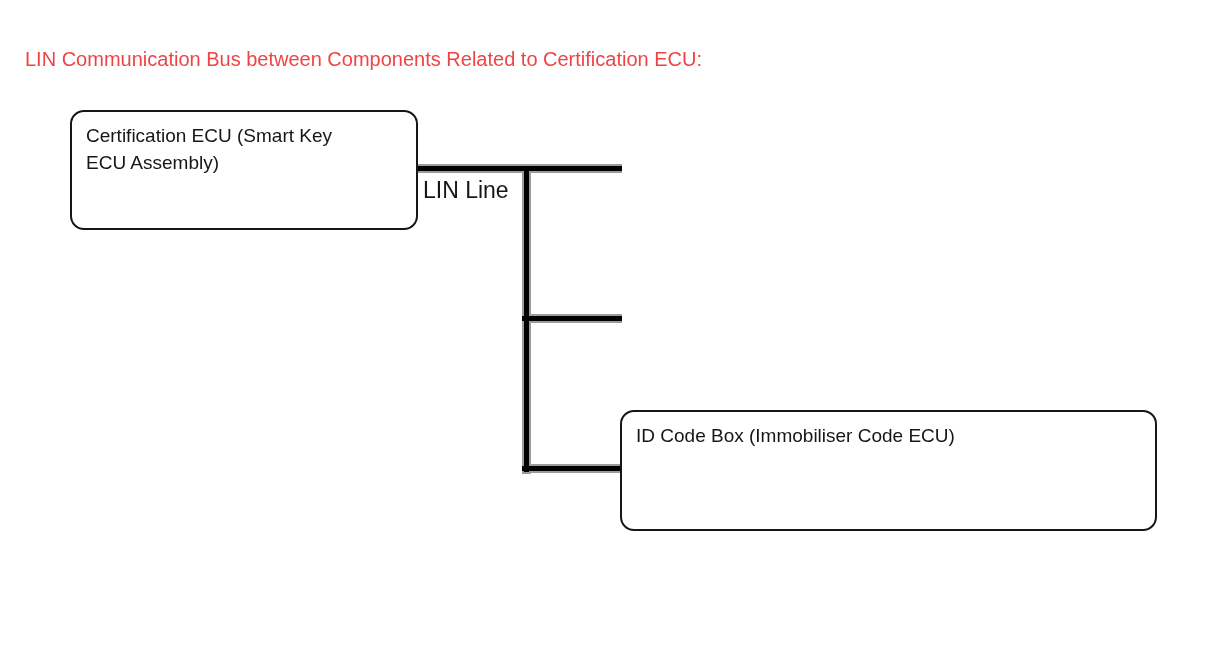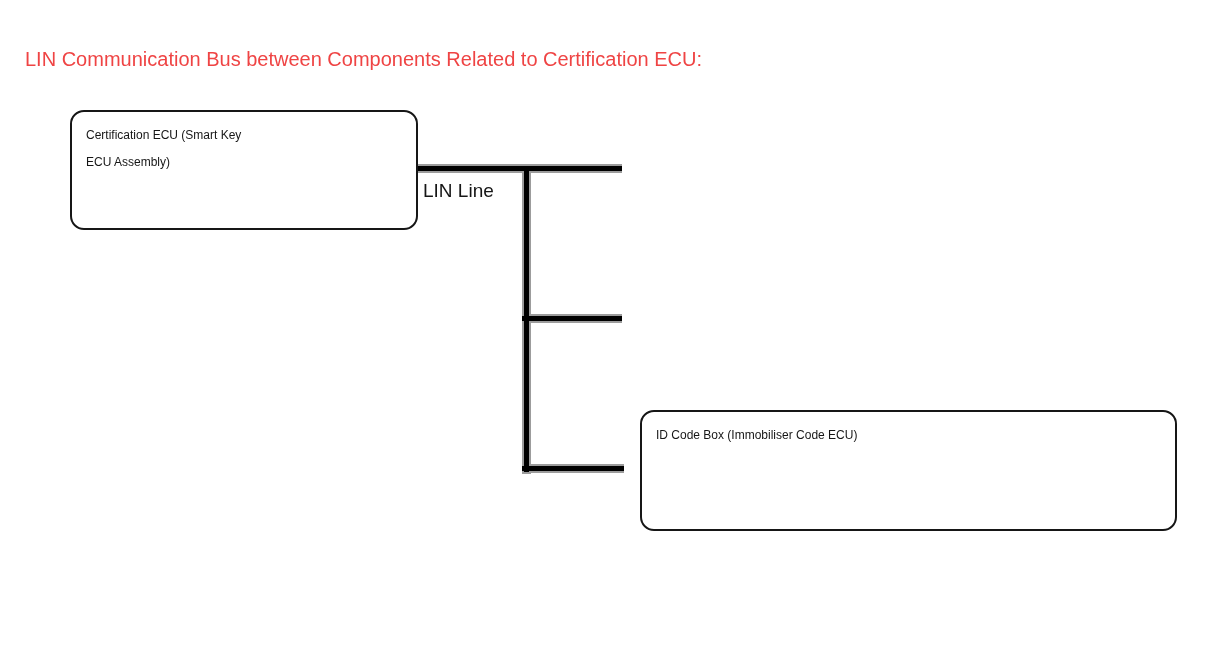--- a/index.html
+++ b/index.html
@@ -27,32 +27,32 @@
     margin-top: 28px;
   }
   
   .node {
     position: absolute;
     box-sizing: border-box;
     background: #ffffff;
     border: 2.5px solid #161616;
     border-radius: 14px;
     padding: 10px 14px;
-    font-size: 12px;
+    font-size: 19px;
     line-height: 27px;
     color: #161616;
     z-index: 3;
   }
   .node .label {
     white-space: pre-line;
   }
   #node-certification-ecu { left: 70px;  top: 110px; width: 348px; height: 120px; }
   #node-main-body-ecu     { left: 620px; top: 108px; width: 537px; height: 123px; }
   #node-steering-lock     { left: 620px; top: 262px; width: 536px; height: 118px; }
-  #node-id-code-box       { left: 620px; top: 410px; width: 537px; height: 121px; margin-left: 20px; }
+  #node-id-code-box       { left: 620px; top: 410px; width: 537px; height: 121px; }
 
   
   .line-outer {
     position: absolute;
     background: #9c9c9c;
     z-index: 1;
   }
   .line-core {
     position: absolute;
     background: #000000;
@@ -64,21 +64,21 @@
   #bus-v-core       { left: 524px; top: 166px; width: 5px;   height: 306px; }
   #branch-mid-outer { left: 522px; top: 314px; width: 100px; height: 9px; }
   #branch-mid-core  { left: 522px; top: 316px; width: 100px; height: 5px; }
   #branch-bot-outer { left: 522px; top: 464px; width: 102px; height: 9px; }
   #branch-bot-core  { left: 522px; top: 466px; width: 102px; height: 5px; }
 
   .bus-label {
     position: absolute;
     left: 423px;
     top: 179px;
-    font-size: 19px;
+    font-size: 23px;
     line-height: 23px;
     color: #161616;
     z-index: 4;
     white-space: nowrap;
   }
 </style>
 </head>
 <body>
 
 <div id="canvas">

